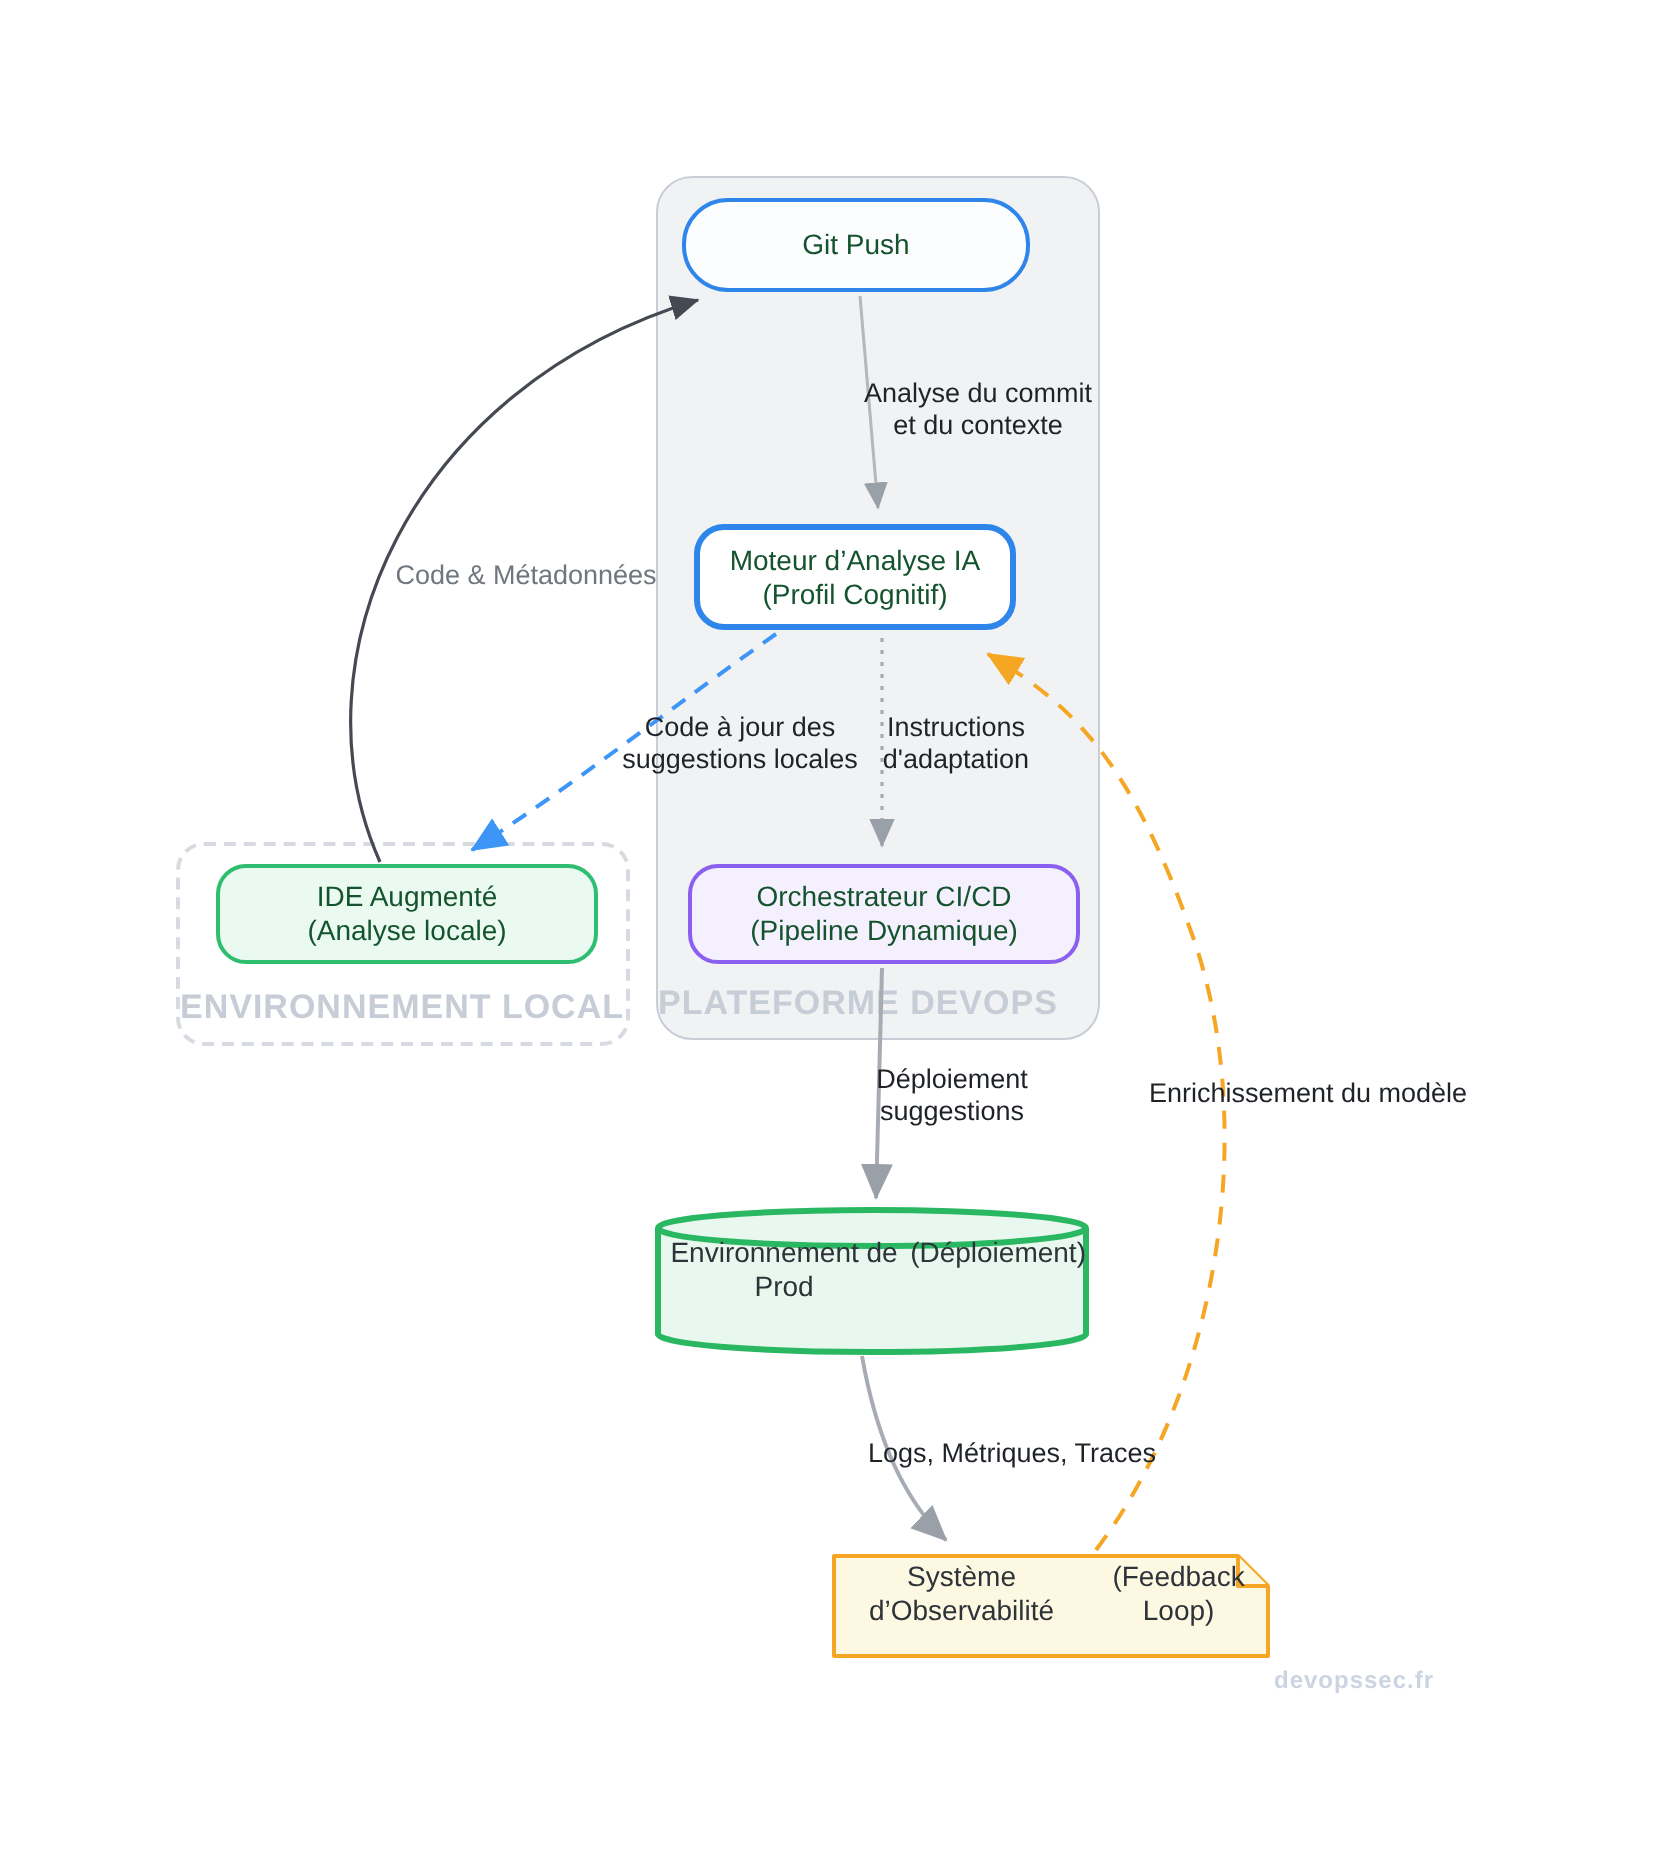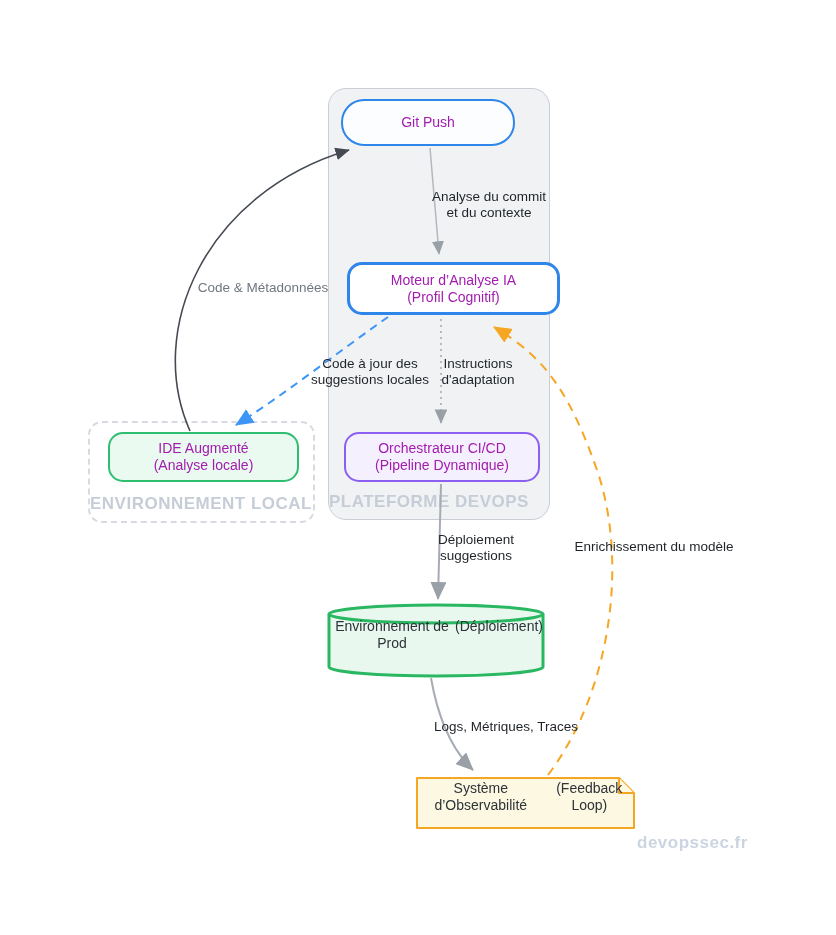--- a/index.html
+++ b/index.html
@@ -20,28 +20,28 @@
   }
   .container-label{
     position:absolute;left:0;right:0;bottom:7px;text-align:left;
     font-size:17px;font-weight:bold;letter-spacing:.5px;color:#c7cdd7;
     white-space:nowrap;
   }
   
   .node{
     position:absolute;box-sizing:border-box;display:flex;flex-direction:column;
     align-items:center;justify-content:center;text-align:right;
-    font-size:14px;line-height:17px;color:#a21caf;z-index:3;
+    font-size:14px;line-height:17px;color:#14532d;z-index:3;
   }
   .node-git{
     left:341px;top:99px;width:174px;height:47px;border-radius:23px;
     border:2px solid #2e85ea;background:#fbfdff;
   }
   .node-moteur{
-    left:347px;top:262px;width:213px;height:53px;border-radius:15px;
+    left:347px;top:262px;width:161px;height:53px;border-radius:15px;
     border:3px solid #2e85ea;background:#ffffff;
   }
   .node-orch{
     left:344px;top:432px;width:196px;height:50px;border-radius:15px;
     border:2px solid #8b5ff0;background:#f5f0fd;
   }
   .node-ide{
     left:108px;top:432px;width:191px;height:50px;border-radius:15px;
     border:2px solid #2fbe70;background:#eafaf1;
   }
@@ -53,21 +53,21 @@
   .txt-prod{left:329px;top:618px;width:214px;height:46px;}
   .txt-note{left:417px;top:780px;width:217px;height:46px;}
   
   .lbl{
     position:absolute;transform:translateX(-50%);text-align:center;
     font-size:13.5px;line-height:15.5px;color:#1f2328;white-space:nowrap;z-index:4;
   }
   .lbl-gray{color:#70767f;}
   svg.edges{position:absolute;left:0;top:0;z-index:2;}
   .watermark{
-    position:absolute;left:637px;top:833px;font-size:17px;font-weight:bold;
+    position:absolute;left:637px;top:833px;font-size:12px;font-weight:bold;
     color:#ccd4e2;letter-spacing:.5px;z-index:4;
   }
 </style>
 </head>
 <body>
 
 <div class="container container-devops">
   <div class="container-label">PLATEFORME DEVOPS</div>
 </div>
 <div class="container container-local">

